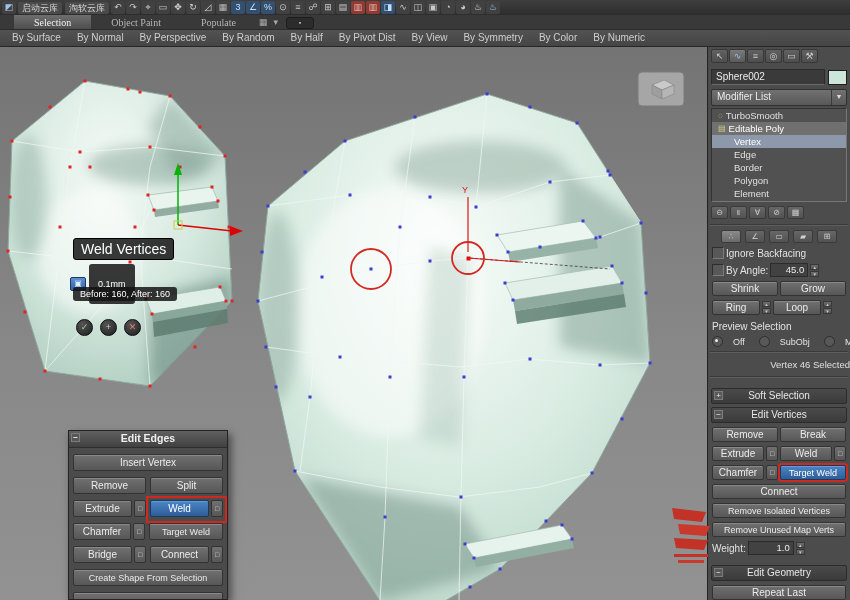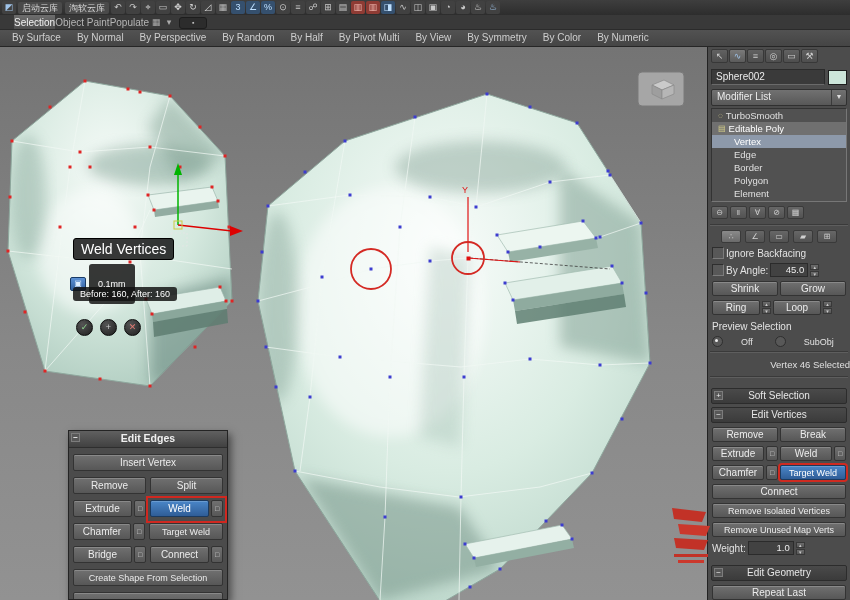--- a/index.html
+++ b/index.html
@@ -11,21 +11,21 @@
           display:flex;align-items:center;gap:1px;padding-left:2px;box-sizing:border-box;z-index:20;}
   .tb-icon{width:14px;height:13px;font-size:9px;line-height:13px;text-align:center;color:#ccc;
            background:#414141;border-radius:2px;flex:0 0 auto;}
   .tb-label{font-size:9px;color:#d8d8d8;padding:0 4px;background:#4a4a4a;border-radius:2px;height:12px;
             line-height:12px;margin:0 1px;white-space:nowrap;flex:0 0 auto;}
 
   
   .tabbar{position:absolute;left:0;top:15px;width:850px;height:15px;background:#393939;
           border-bottom:1px solid #2b2b2b;box-sizing:border-box;display:flex;align-items:stretch;
           padding-left:14px;z-index:20;}
-  .tab{font-size:10px;line-height:15px;padding:0 0;color:#b5b5b5;}
+  .tab{font-size:10px;line-height:15px;padding:0 20px;color:#b5b5b5;font-family:Liberation Serif, serif;}
   .tab.active{background:linear-gradient(#6e6e6e,#4e4e4e);color:#f2f2f2;}
   .tab-extra{font-size:9px;line-height:15px;color:#aaa;padding:0 3px;}
   .tab-minimize{margin:2px 0 0 5px;width:26px;height:10px;background:#2c2c2c;border:1px solid #1d1d1d;
                 border-radius:3px;color:#bbb;font-size:7px;line-height:9px;text-align:center;}
 
   
   .ribbon{position:absolute;left:0;top:30px;width:850px;height:17px;background:linear-gradient(#525252,#454545);
           border-bottom:1px solid #262626;box-sizing:border-box;display:flex;align-items:center;
           padding-left:4px;z-index:20;}
   .ribbon-btn{font-size:10px;color:#cecece;padding:0 8px;line-height:16px;white-space:nowrap;}
@@ -167,21 +167,21 @@
   <span class="tab-extra">▾</span>
   <span class="tab-minimize">▪</span>
 </div>
 
 <div class="ribbon">
     <span class="ribbon-btn">By Surface</span>
     <span class="ribbon-btn">By Normal</span>
     <span class="ribbon-btn">By Perspective</span>
     <span class="ribbon-btn">By Random</span>
     <span class="ribbon-btn">By Half</span>
-    <span class="ribbon-btn">By Pivot Multi</span>
+    <span class="ribbon-btn">By Pivot Dist</span>
     <span class="ribbon-btn">By View</span>
     <span class="ribbon-btn">By Symmetry</span>
     <span class="ribbon-btn">By Color</span>
     <span class="ribbon-btn">By Numeric</span>
   </div>
 
 <div class="viewport">
   <svg width="707" height="553" viewBox="0 0 707 553">
     <defs>
       <radialGradient id="gA" cx="45%" cy="30%" r="80%">
@@ -483,21 +483,21 @@
       </span>
     <span class="btn" style="width:48px;">Loop</span>
     <span class="spinner">
         <i>▴</i>
         <i>▾</i>
       </span>
   </div>
   <div class="cp-row" style="padding-top:4px;">
     <span class="cp-lbl">Preview Selection</span>
   </div>
-  <div class="cp-row" style="font-size:9px;gap:18px;">
+  <div class="cp-row" style="font-size:9px;gap:10px;">
     <span class="radio on"></span>
     <span class="cp-lbl" style="font-size:9px;">Off</span>
     <span class="radio" style="margin-left:4px;"></span>
     <span class="cp-lbl" style="font-size:9px;">SubObj</span>
     <span class="radio" style="margin-left:4px;"></span>
     <span class="cp-lbl" style="font-size:9px;">Multi</span>
   </div>
   <div class="cp-sep"></div>
   <div class="cp-status">Vertex 46 Selected</div>
   <div class="cp-sep"></div>

